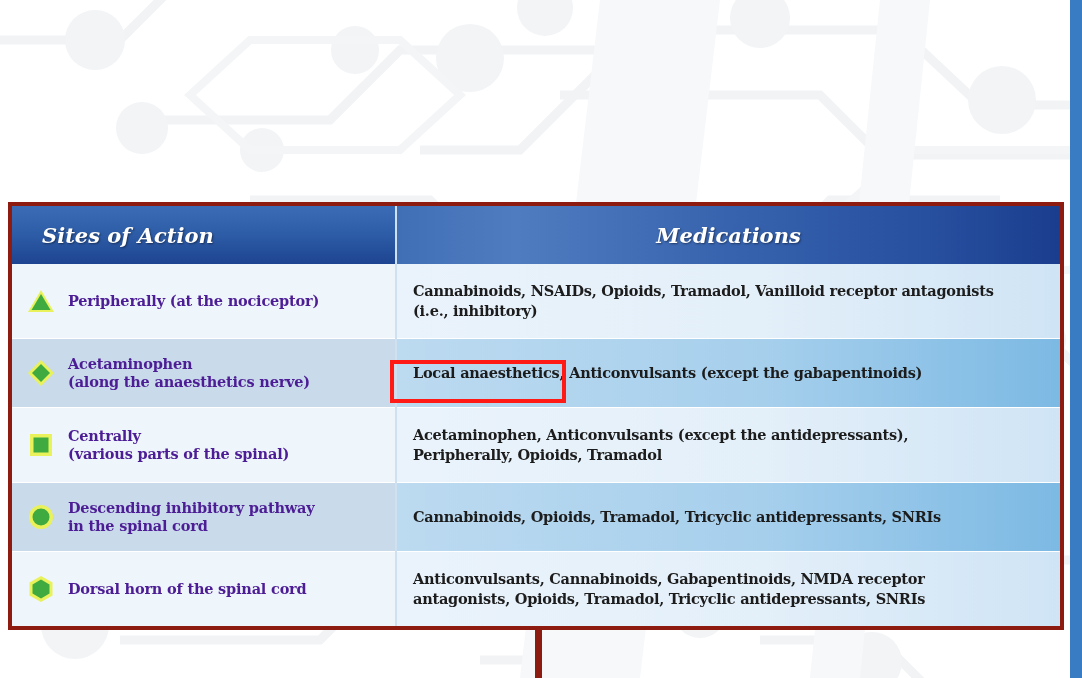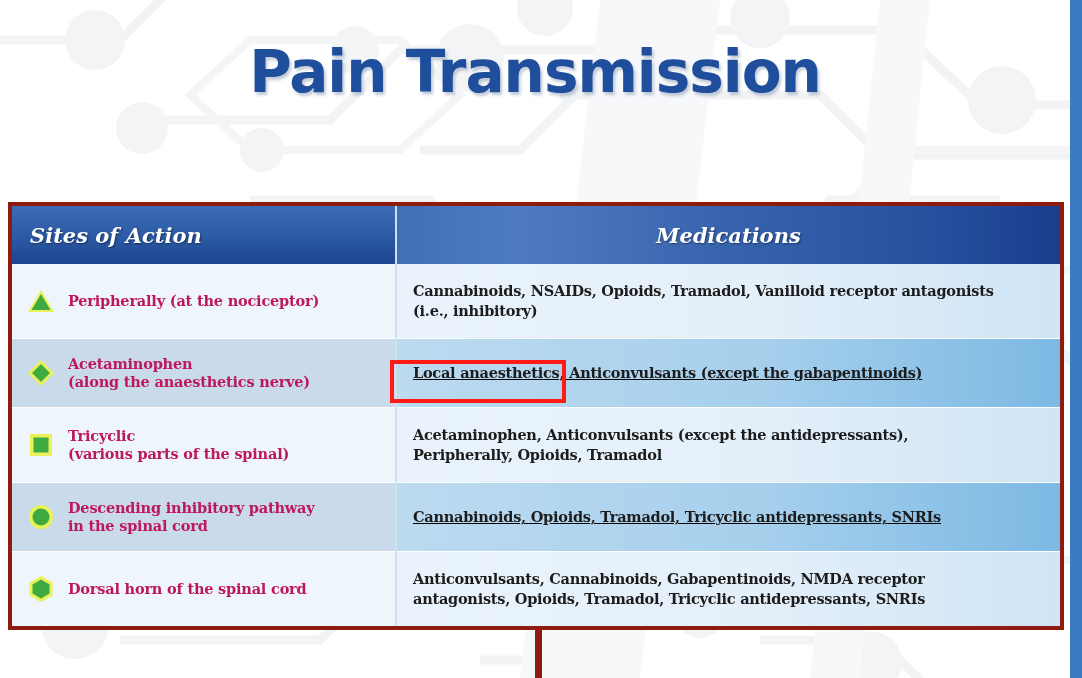--- a/index.html
+++ b/index.html
@@ -80,21 +80,21 @@
     font-family: "DejaVu Serif", serif;
     font-style: italic;
     font-weight: bold;
     font-size: 21px;
     text-shadow: 1px 1px 2px rgba(0,0,0,0.45);
     vertical-align: middle;
   }
   .hdr-sites {
     background: linear-gradient(180deg,#3a6cb5 0%, #2f5ea8 45%, #1d4490 100%);
     text-align: left;
-    padding-left: 18px;
+    padding-left: 30px;
     border-right: 2px solid #cfe0f0;
   }
   .hdr-meds {
     background:
       linear-gradient(90deg,
         #416fb6 0%, #4f7cc0 18%, #3763ae 50%, #27509f 80%, #1b3d8e 100%);
     text-align: center;
     margin-left: 38px;
   }
 
@@ -104,33 +104,33 @@
     border-right: 2px solid #cfe0f0;
     vertical-align: middle;
   }
   .meds-cell {
     padding: 9px 28px 9px 16px;
     vertical-align: middle;
   }
   .row-a .sites-cell { background: #eef5fb; }
   .row-a .meds-cell  { background: linear-gradient(90deg,#eaf3fb 0%, #e3eff9 55%, #cfe4f5 100%); }
   .row-b .sites-cell { background: #c9daea; }
-  .row-b .meds-cell  { background: linear-gradient(90deg,#bcdaf0 0%, #a6cfec 55%, #7cb9e3 100%); text-decoration: underline; }
+  .row-b .meds-cell  { background: linear-gradient(90deg,#bcdaf0 0%, #a6cfec 55%, #7cb9e3 100%); }
   tr.rowline td { border-top: 1px solid #ffffff; }
 
   .site-inner {
     display: flex;
     align-items: center;
     gap: 12px;
   }
   .site-label {
     font-family: "DejaVu Serif", serif;
     font-weight: bold;
     font-size: 14.5px;
-    color: #be185d;
+    color: #4c1d95;
     line-height: 1.25;
     letter-spacing: -0.2px;
   }
   .meds-text {
     font-family: "DejaVu Serif", serif;
     font-weight: bold;
     font-size: 14.5px;
     color: #1c1c1c;
     line-height: 1.35;
     letter-spacing: -0.25px;
@@ -221,21 +221,20 @@
       <path d="M330 560 L400 500 L560 500 L630 560 L560 620 L400 620 Z"></path>
       <path d="M840 210 L910 150 L1070 150 L1140 210 L1070 270 L910 270 Z"></path>
       <path d="M190 95 L250 40 L400 40 L460 95 L400 150 L250 150 Z"></path>
     </g>
     <g fill="#f6f8fa">
       <path d="M600 0 L720 0 L640 678 L520 678 Z"></path>
       <path d="M880 0 L930 0 L860 678 L810 678 Z"></path>
     </g>
   </svg>
 
-  <div id="title">Pain Transmission</div>
 
   <div id="table-frame">
     <table id="med-table">
       <colgroup>
           <col style="width:384px">
           <col>
         </colgroup>
       <thead>
         <tr>
           <th class="hdr hdr-sites">Sites of Action</th>
@@ -291,21 +290,21 @@
         <tr class="row-a rowline">
           <td class="sites-cell">
             <div class="site-inner">
               <span class="glyph">
                 <svg width="26" height="26" viewBox="0 0 26 26">
                   <rect x="2" y="2" width="22" height="22" fill="#e9f25a"></rect>
                   <rect x="5.5" y="5.5" width="15" height="15" fill="#3faa3f"></rect>
                 </svg>
               </span>
               <span class="site-label">
-                <span>Tricyclic</span><br>
+                <span>Centrally</span><br>
                 <span>(various parts of the spinal)</span>
               </span>
             </div>
           </td>
           <td class="meds-cell">
             <div class="meds-text">
               <span>Acetaminophen, Anticonvulsants (except the antidepressants),</span><br>
               <span>Peripherally, Opioids, Tramadol</span>
             </div>
           </td>

